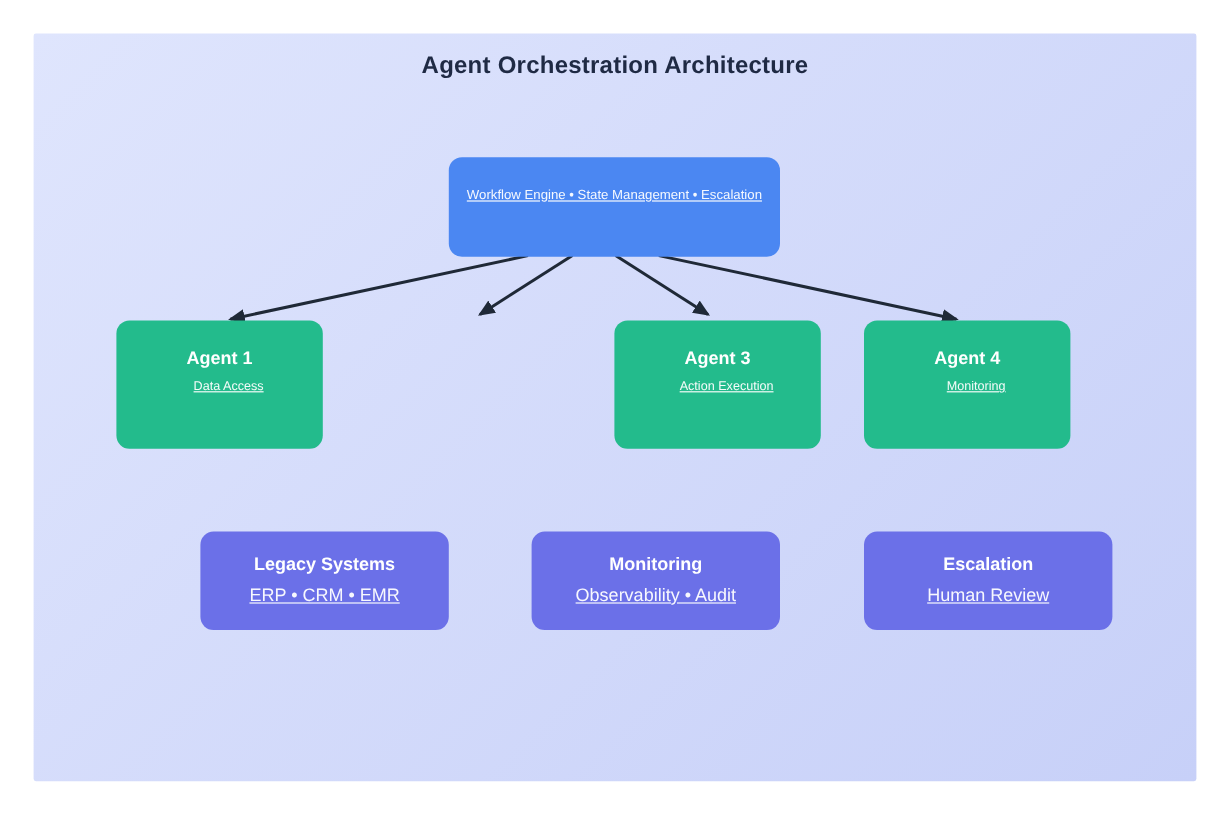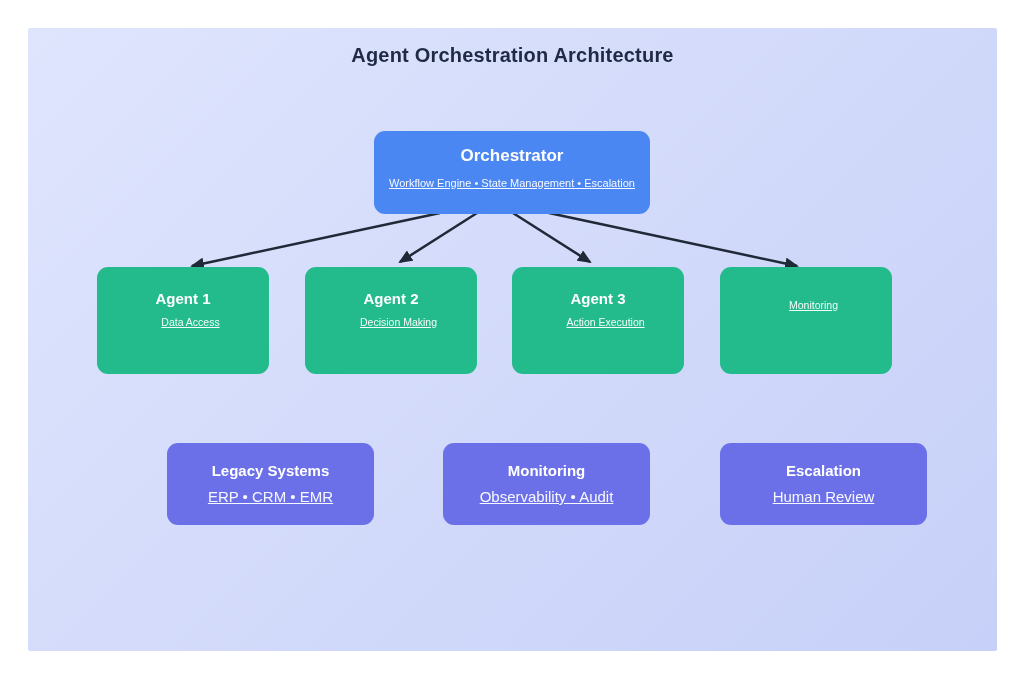--- a/index.html
+++ b/index.html
@@ -75,37 +75,33 @@
           <path d="M0,0 L14,6 L0,12 z"></path>
         </marker>
       </defs>
       <line x1="412" y1="185" x2="164" y2="238" marker-end="url(#arrowhead)"></line>
       <line x1="449" y1="185" x2="372" y2="234" marker-end="url(#arrowhead)"></line>
       <line x1="485" y1="185" x2="562" y2="234" marker-end="url(#arrowhead)"></line>
       <line x1="521" y1="185" x2="769" y2="238" marker-end="url(#arrowhead)"></line>
     </svg>
 
     <div class="box orchestrator">
-      <div class="box-title">Orchestrator</div>
       <div class="box-subtitle">Workflow Engine • State Management • Escalation</div>
     </div>
 
     <div class="box agent agent-0">
       <div class="box-title">Agent 1</div>
       <div class="box-subtitle">Data Access</div>
     </div>
-    <div class="box agent agent-1">
-      <div class="box-title">Agent 2</div>
-      <div class="box-subtitle">Decision Making</div>
-    </div>
     <div class="box agent agent-2">
       <div class="box-title">Agent 3</div>
       <div class="box-subtitle">Action Execution</div>
     </div>
     <div class="box agent agent-3">
+      <div class="box-title">Agent 4</div>
       <div class="box-subtitle">Monitoring</div>
     </div>
 
     <div class="box system system-0">
       <div class="box-title">Legacy Systems</div>
       <div class="box-subtitle">ERP • CRM • EMR</div>
     </div>
     <div class="box system system-1">
       <div class="box-title">Monitoring</div>
       <div class="box-subtitle">Observability • Audit</div>

